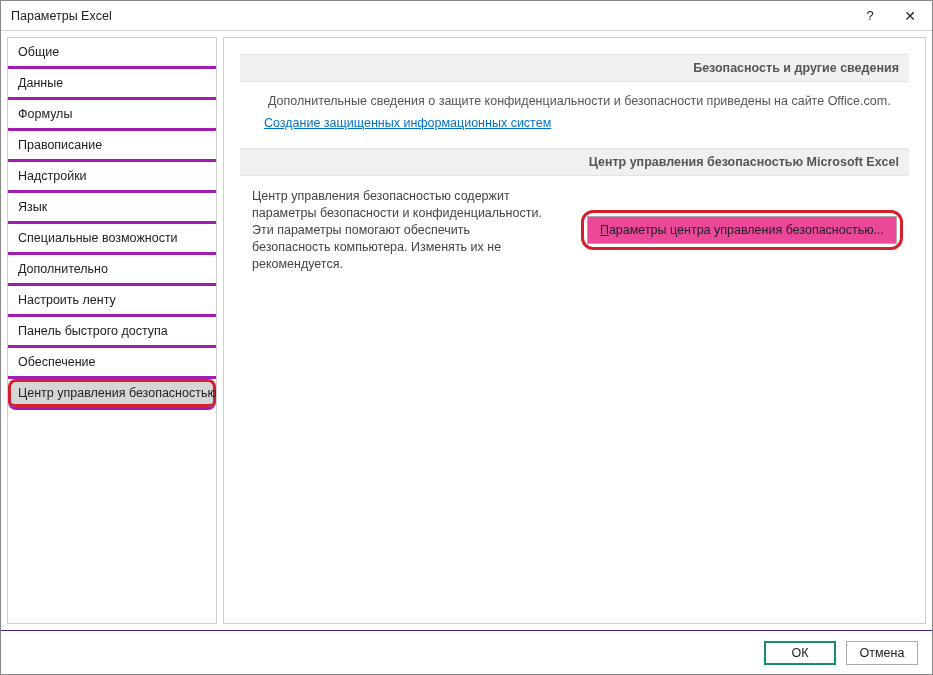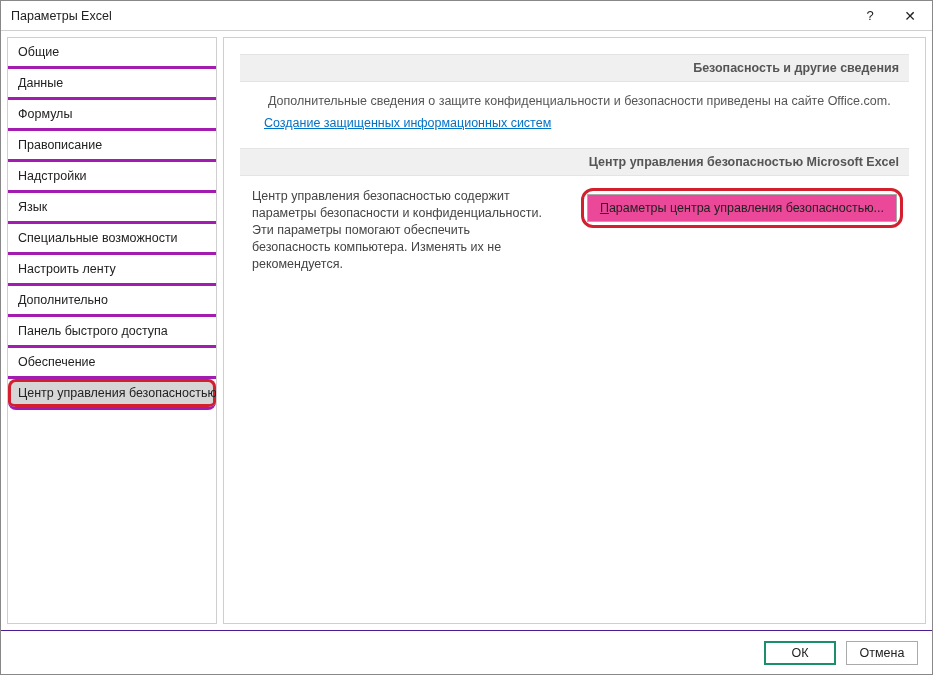--- a/index.html
+++ b/index.html
@@ -114,21 +114,21 @@
   .link {
     color: #0072c6;
     text-decoration: underline;
     cursor: pointer;
     font-size: 12.5px;
     padding-left: 12px;
     display: inline-block;
   }
   .trust-row {
     display: flex;
-    align-items: flex-start;
+    align-items: center;
     gap: 32px;
   }
   .trust-desc {
     flex: 1;
     max-width: 360px;
     color: #444;
     line-height: 1.35;
     font-size: 12.5px;
   }
   .trust-btn-wrap {
@@ -191,22 +191,22 @@
   <div class="body">
 
     <div class="sidebar">
       <div class="sidebar-item">Общие</div>
       <div class="sidebar-item">Данные</div>
       <div class="sidebar-item">Формулы</div>
       <div class="sidebar-item">Правописание</div>
       <div class="sidebar-item">Надстройки</div>
       <div class="sidebar-item">Язык</div>
       <div class="sidebar-item">Специальные возможности</div>
+      <div class="sidebar-item">Дополнительно</div>
       <div class="sidebar-item">Настроить ленту</div>
-      <div class="sidebar-item">Дополнительно</div>
       <div class="sidebar-item">Панель быстрого доступа</div>
       <div class="sidebar-item">Обеспечение</div>
       <div class="sidebar-item selected highlighted">Центр управления безопасностью</div>
     </div>
 
     <div class="content">
 
 
       <div class="section-header">Безопасность и другие сведения</div>
       <div class="section-body">

